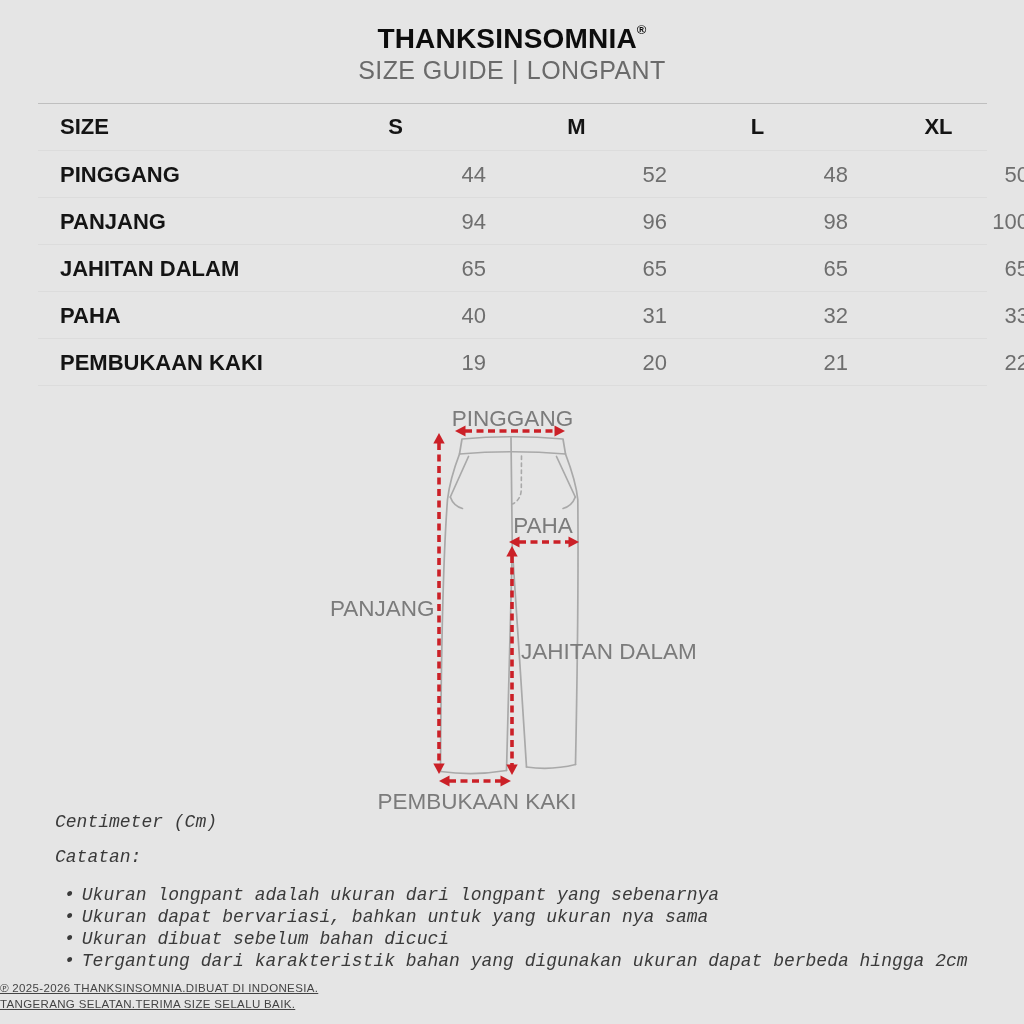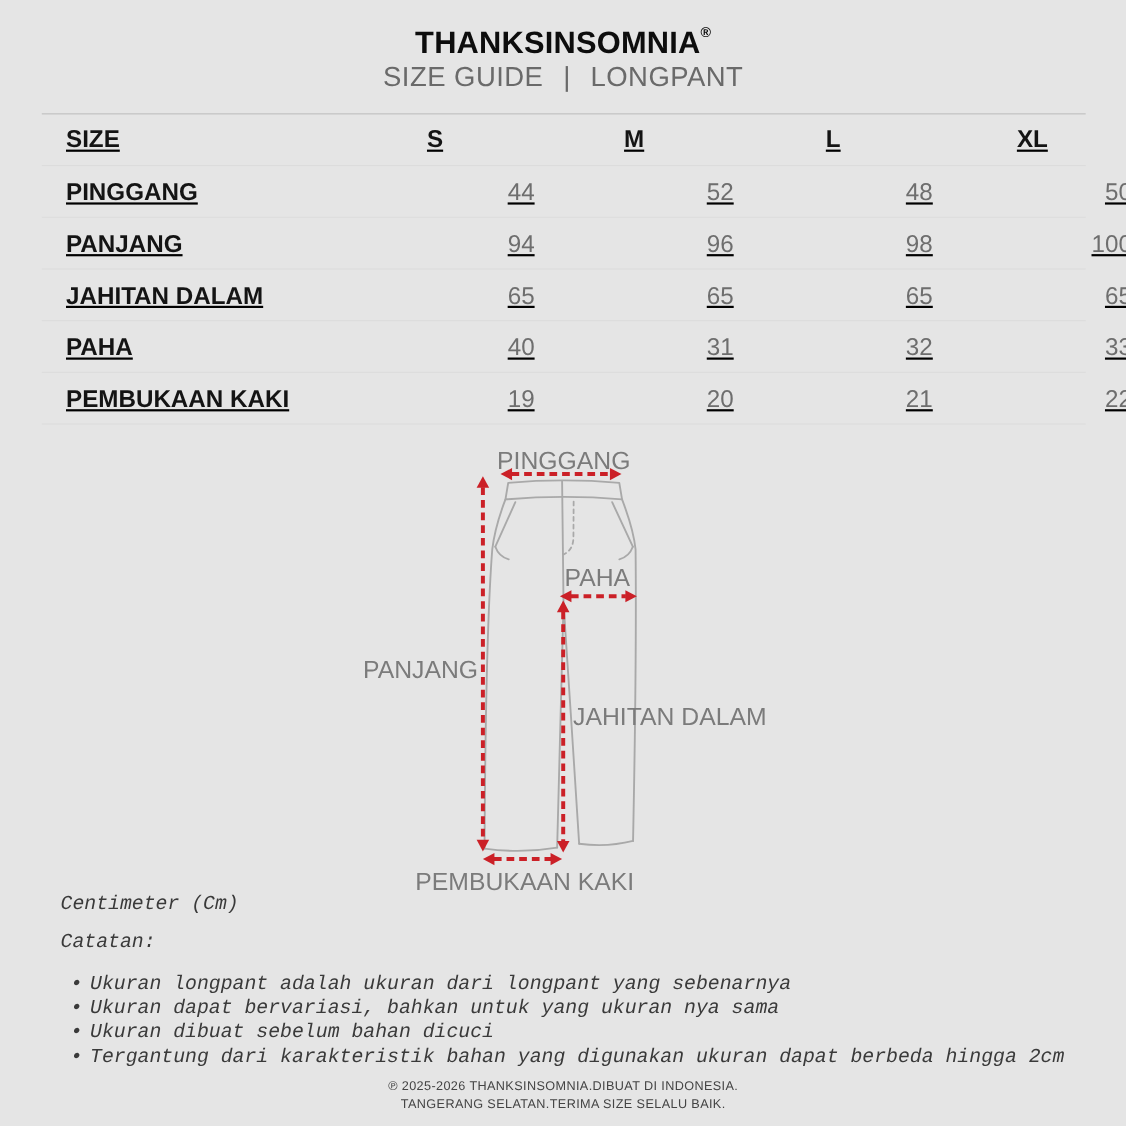--- a/index.html
+++ b/index.html
@@ -27,37 +27,36 @@
   .brand{
     position:absolute;left:0;top:22px;width:1024px;
     text-align:center;
     font-size:28px;font-weight:700;color:#0d0d0d;
     letter-spacing:0.2px;
   }
   .brand sup{font-size:13px;font-weight:700;vertical-align:14px;}
   .subtitle{
     position:absolute;left:0;top:56px;width:1024px;
     display:flex;justify-content:center;align-items:center;
-    column-gap:18px;
+    column-gap:8px;
     font-size:25px;color:#6a6a6a;letter-spacing:0.4px;
   }
 
   
   .size-table{position:absolute;left:38px;top:103px;width:949px;}
   .size-table::before{
     content:"";position:absolute;left:0;top:0;width:949px;height:1px;
     background:var(--table-line-top);
   }
   .t-row{
     position:relative;
     display:grid;
     grid-template-columns:267px 181px 181px 181px 181px;
     align-items:center;
     height:47px;
-    text-decoration:underline;
   }
   .t-row.head{height:48px;}
   .t-row::after{
     content:"";position:absolute;left:0;bottom:0;width:949px;height:1px;
     background:var(--table-line);
   }
   .t-label{
     padding-left:22px;
     font-size:22px;font-weight:700;color:var(--text-dark);
     white-space:nowrap;
@@ -96,23 +95,22 @@
     line-height:22px;
     font-style:italic;
   }
   .notes .unit{margin-bottom:13px;}
   .notes .catatan{margin-bottom:16px;}
   .note-item{display:flex;column-gap:7px;padding-left:9px;}
 
   
   .footer{
     position:absolute;left:0;top:980px;width:1024px;
-    text-align:center;
     font-size:11.5px;line-height:16px;
-    color:var(--footer-text);letter-spacing:0.35px;
+    color:var(--footer-text);letter-spacing:0.35px;text-decoration:underline;
   }
 </style>
 </head>
 <body>
 
 <div class="page">
 
   <div class="brand">
     <span>THANKSINSOMNIA</span><sup>®</sup>
   </div>

